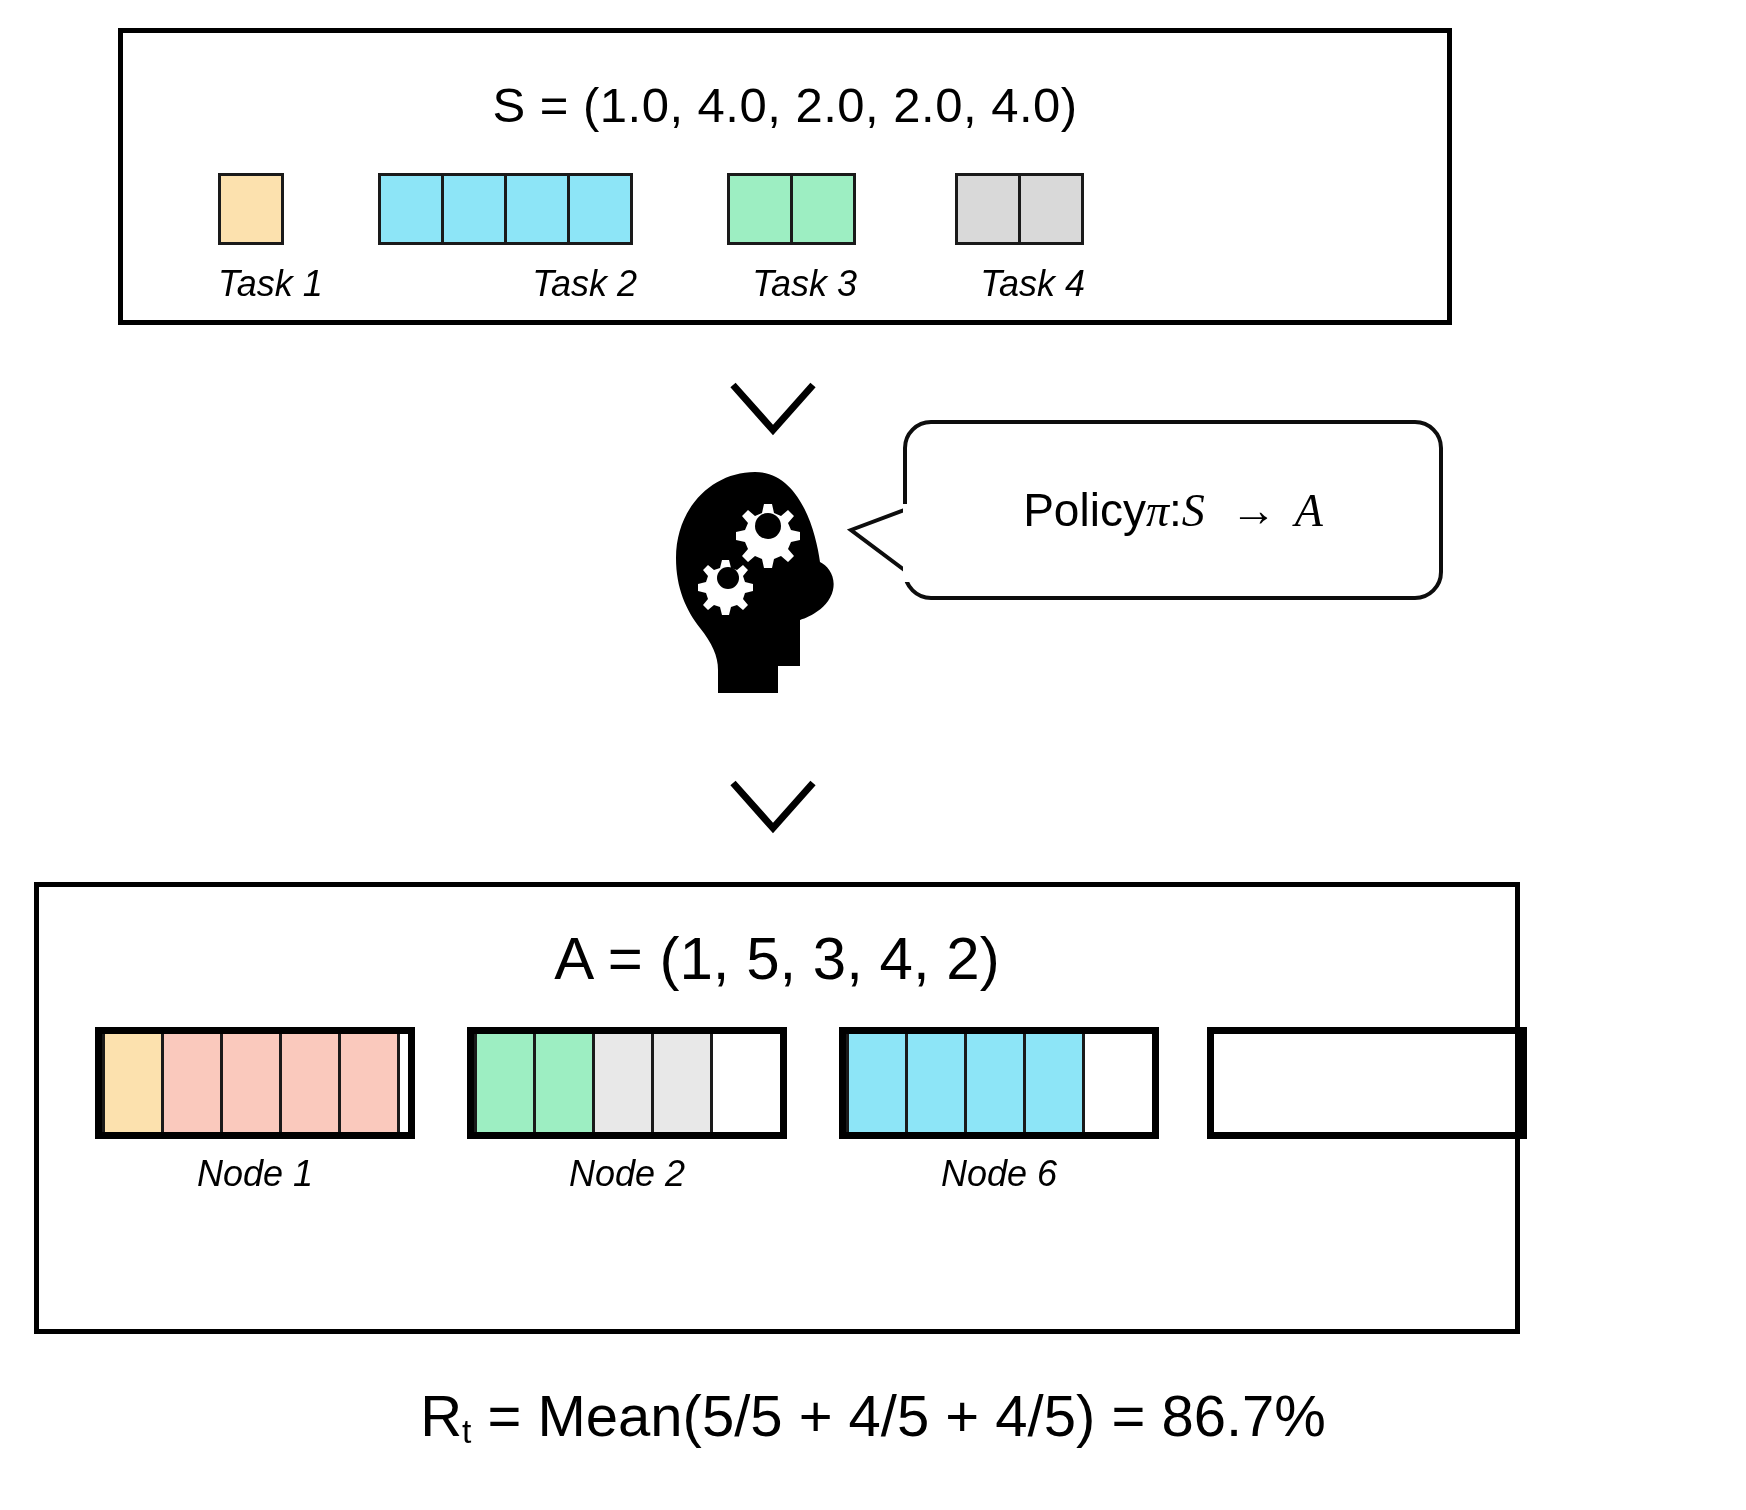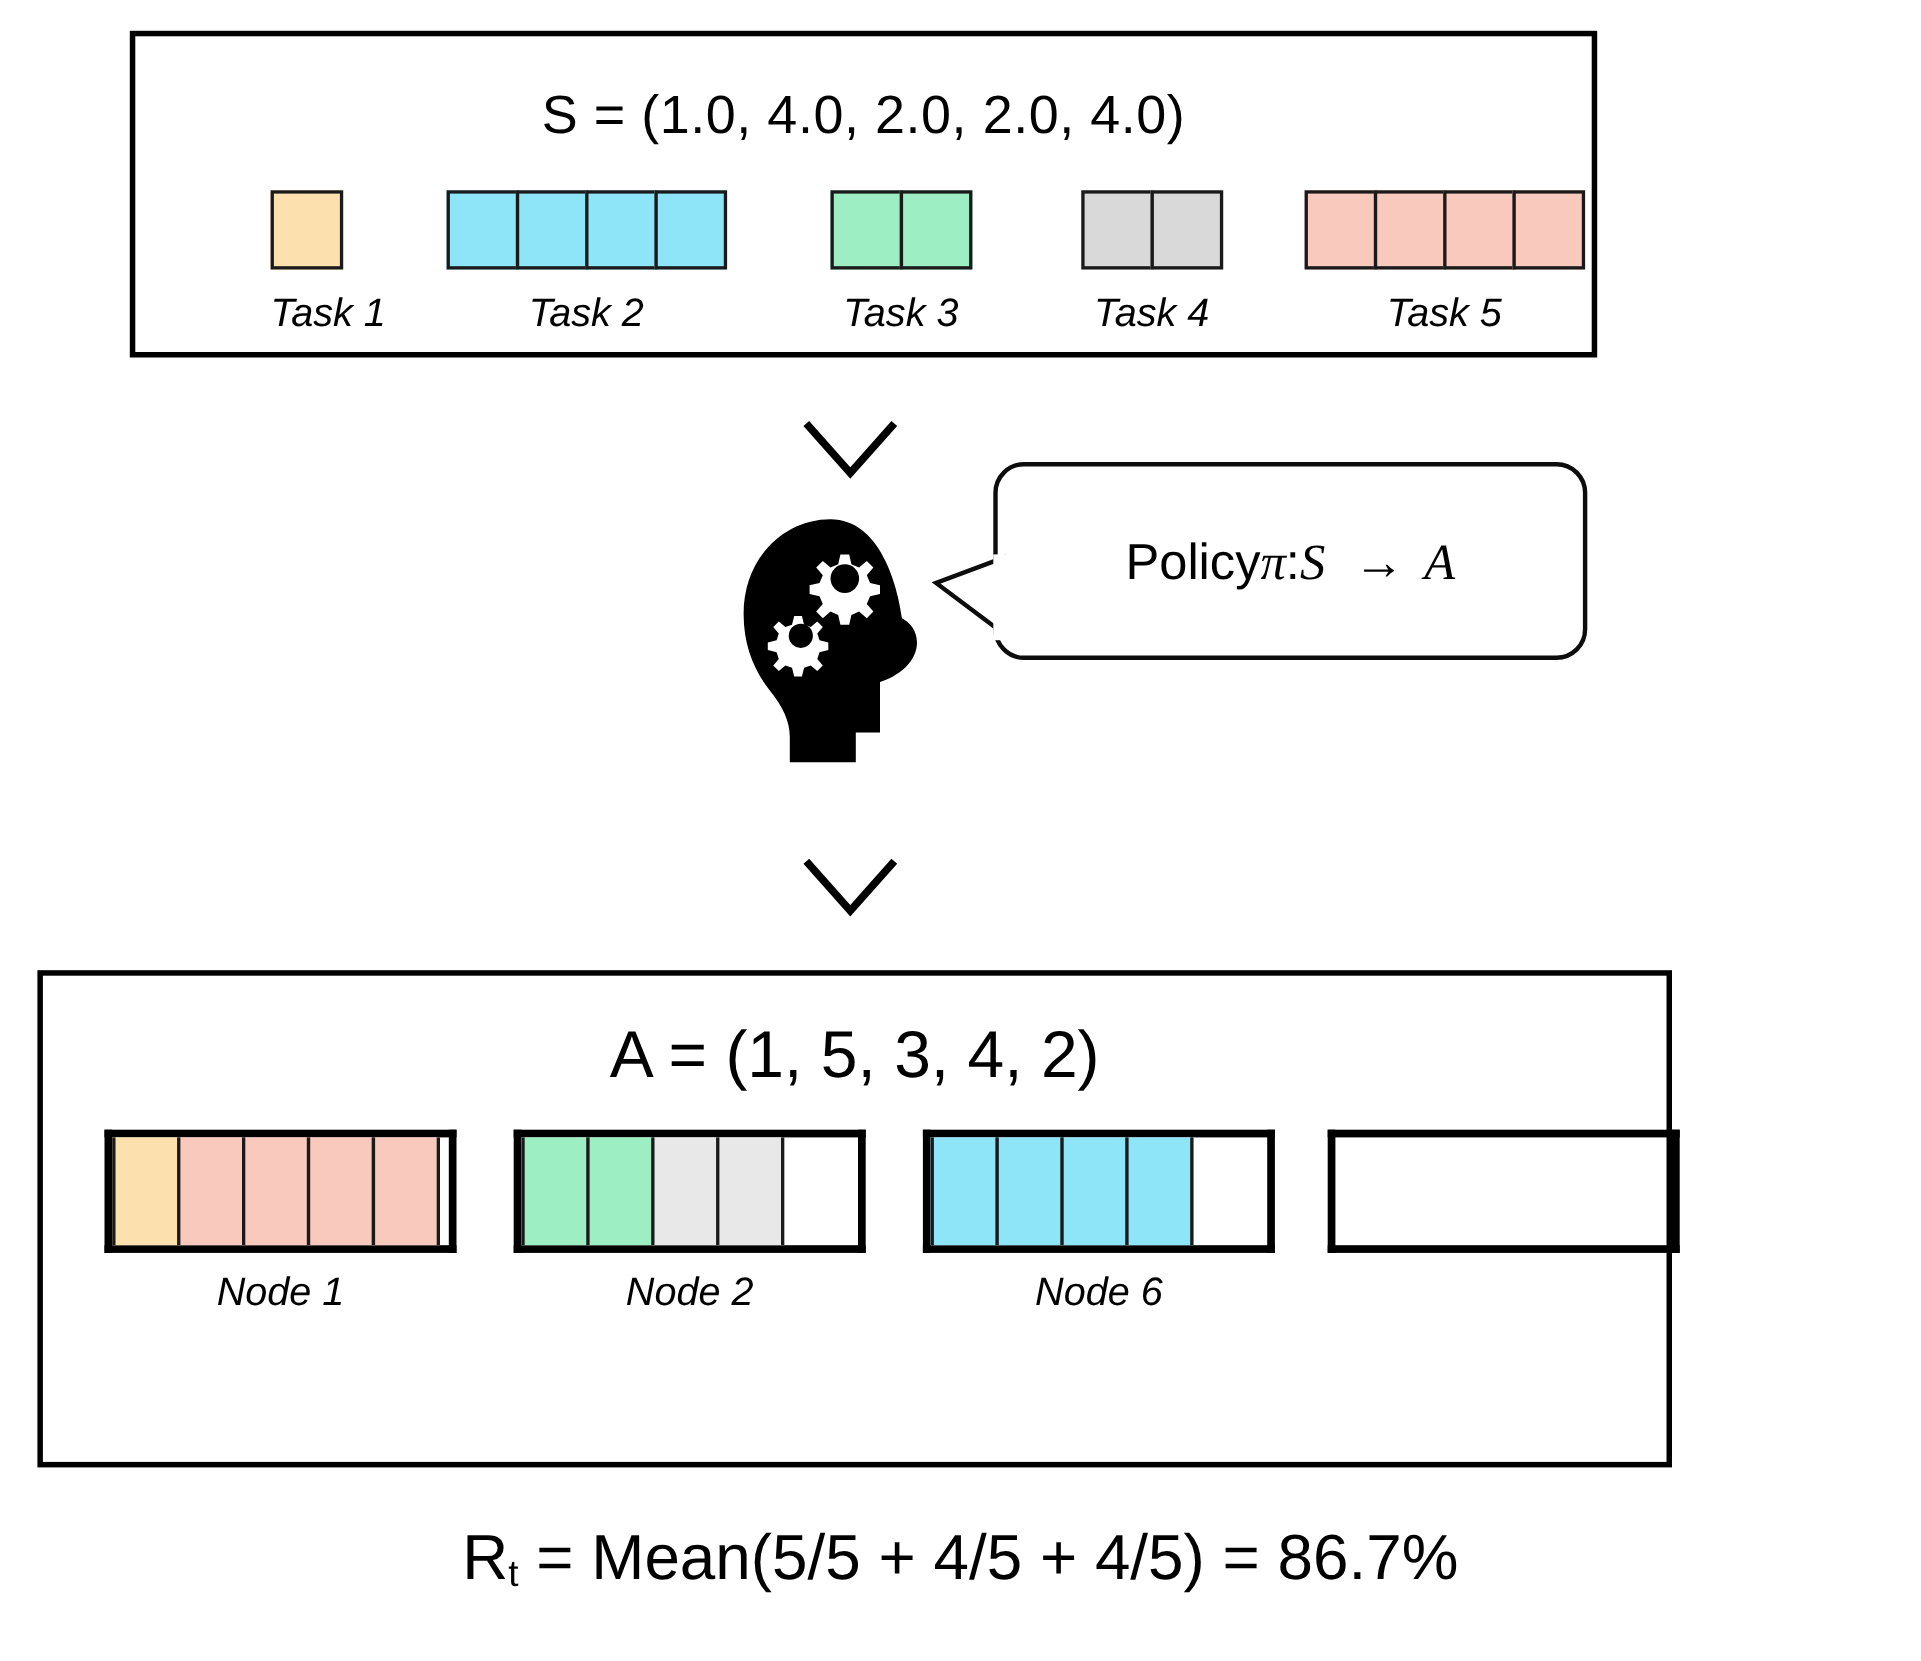--- a/index.html
+++ b/index.html
@@ -40,22 +40,21 @@
   #task-row {
     position: absolute;
     left: 40px;
     top: 140px;
     width: 1254px;
     height: 140px;
   }
   .task-group {
     position: absolute;
     top: 0;
-    text-align: center;
-    margin-left: 28px;
+    text-align: right;
   }
   .task-cells {
     display: flex;
     flex-direction: row;
     justify-content: center;
     height: 72px;
   }
   .task-cell {
     width: 66px;
     height: 72px;
@@ -244,29 +243,20 @@
           <div class="task-cell" style="background: rgb(157, 238, 194);"></div>
         </div>
         <div class="task-label">Task 3</div>
       </div>
       <div class="task-group" style="left: 790px; width: 132px;">
         <div class="task-cells">
           <div class="task-cell" style="background: rgb(217, 217, 217);"></div>
           <div class="task-cell" style="background: rgb(217, 217, 217);"></div>
         </div>
         <div class="task-label">Task 4</div>
-      </div>
-      <div class="task-group" style="left: 990px; width: 264px;">
-        <div class="task-cells">
-          <div class="task-cell" style="background: rgb(250, 201, 189);"></div>
-          <div class="task-cell" style="background: rgb(250, 201, 189);"></div>
-          <div class="task-cell" style="background: rgb(250, 201, 189);"></div>
-          <div class="task-cell" style="background: rgb(250, 201, 189);"></div>
-        </div>
-        <div class="task-label">Task 5</div>
       </div>
     </div>
 </div>
 
 <div class="chevron" style="left:728px; top:380px;">
   <svg width="90" height="56" viewBox="0 0 90 56">
     <polyline points="5,5 45,50 85,5" fill="none" stroke="#000000" stroke-width="7" stroke-linecap="butt" stroke-linejoin="miter"></polyline>
   </svg>
 </div>
 

